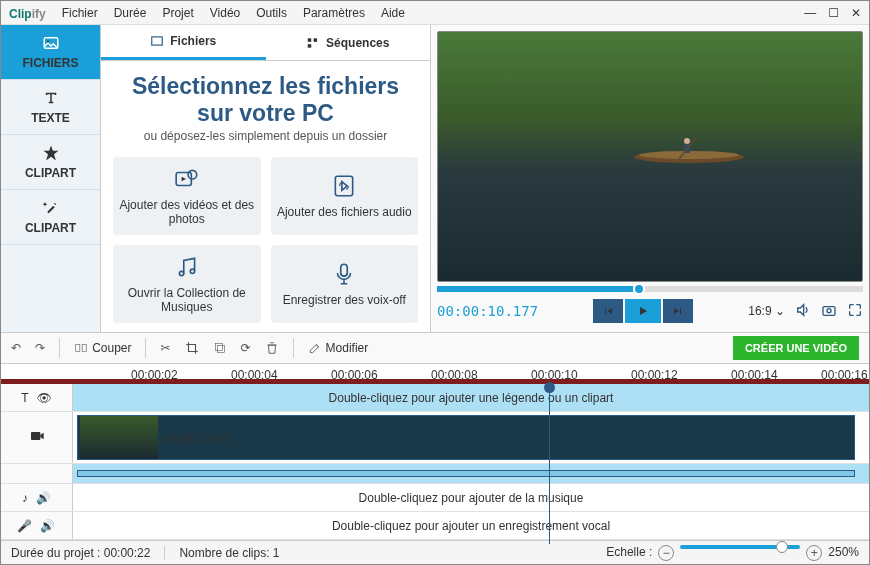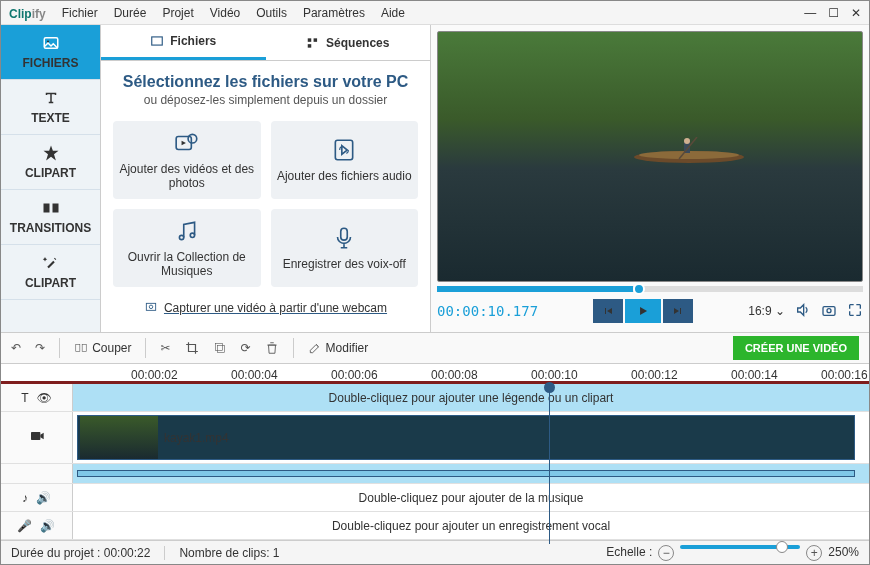--- a/index.html
+++ b/index.html
@@ -12,21 +12,21 @@
 .main{flex:1;display:flex;min-height:0}
 .sidebar{width:100px;background:#eef3f7;display:flex;flex-direction:column;border-right:1px solid #ccc}
 .sidebar .tab{height:55px;display:flex;flex-direction:column;align-items:center;justify-content:center;gap:4px;font-size:10px;font-weight:bold;color:#2d5a84;cursor:pointer;border-bottom:1px solid #d5e0ea}
 .sidebar .tab.active{background:#1a9fd8;color:#fff}
 .sidebar .tab svg{width:18px;height:18px}
 .panel{width:330px;border-right:1px solid #ccc;display:flex;flex-direction:column;background:#fff}
 .paneltabs{height:36px;display:flex;border-bottom:1px solid #ccc}
 .paneltabs div{flex:1;display:flex;align-items:center;justify-content:center;gap:6px;font-weight:bold;color:#2d5a84;cursor:pointer}
 .paneltabs div.active{border-bottom:3px solid #1a9fd8}
 .panelbody{flex:1;padding:12px;text-align:center;overflow:auto}
-.panelbody h2{font-size:16px;color:#2d5a84;font-weight:bold;margin-bottom:2px}
+.panelbody h2{font-size:23px;color:#2d5a84;font-weight:bold;margin-bottom:2px}
 .panelbody .sub{font-size:12px;color:#555;margin-bottom:14px}
 .grid2{display:grid;grid-template-columns:1fr 1fr;gap:10px}
 .card{background:#eef1f4;border-radius:4px;height:78px;display:flex;flex-direction:column;align-items:center;justify-content:center;gap:6px;font-size:11px;color:#2d5a84;cursor:pointer}
 .card svg{width:26px;height:26px}
 .webcam{margin-top:14px;font-size:11px;text-decoration:underline;color:#2d5a84;cursor:pointer;display:inline-flex;gap:6px;align-items:center}
 .preview{flex:1;display:flex;flex-direction:column;background:#fafafa;padding:6px}
 .video{flex:1;background:linear-gradient(#4a7a3a 0%,#3a5a2a 35%,#2a3a3e 55%,#1a2a30 100%);border:1px solid #888;position:relative;border-radius:2px}
 .canoe{position:absolute;left:45%;top:42%;width:120px;height:28px}
 .progress{height:6px;background:#ddd;margin-top:4px;position:relative}
 .progress .fill{position:absolute;left:0;top:0;bottom:0;width:46%;background:#1a9fd8}
@@ -35,21 +35,21 @@
 .time{color:#1a9fd8;font-size:14px;font-family:monospace}
 .playgrp{display:flex;gap:2px;margin-left:auto;margin-right:auto}
 .pbtn{width:30px;height:24px;background:#2d5a84;display:flex;align-items:center;justify-content:center;color:#fff;cursor:pointer}
 .pbtn.play{width:36px;background:#1a9fd8}
 .rctrl{display:flex;gap:10px;align-items:center;color:#2d5a84}
 .toolbar{height:32px;border-top:1px solid #ccc;border-bottom:1px solid #ccc;display:flex;align-items:center;padding:0 10px;gap:14px;background:#f9f9f9}
 .toolbar .sep{width:1px;height:20px;background:#ccc}
 .toolbar .tbtn{display:flex;align-items:center;gap:4px;color:#555;cursor:pointer}
 .create{margin-left:auto;background:#2cb52c;color:#fff;padding:6px 12px;font-weight:bold;font-size:11px;cursor:pointer}
 .timeline{flex:0 0 auto;display:flex;flex-direction:column;background:#fff}
-.ruler{height:20px;display:flex;border-bottom:3px solid #7f1d1d;font-size:9px;color:#666;position:relative;padding-left:44px}
+.ruler{height:20px;display:flex;border-bottom:5px solid #7f1d1d;font-size:9px;color:#666;position:relative;padding-left:44px}
 .ruler span{position:absolute;top:4px}
 .playhead{position:absolute;left:548px;top:0;width:1px;height:160px;background:#2d5a84;z-index:5}
 .playhead::before{content:"";position:absolute;top:-2px;left:-5px;width:11px;height:11px;background:#2d5a84;border-radius:50%}
 .tracks{position:relative}
 .track{height:28px;display:flex;border-bottom:1px solid #e0e0e0}
 .track.tall{height:52px}
 .thead{width:72px;display:flex;align-items:center;justify-content:center;gap:8px;border-right:1px solid #ccc;background:#fafafa;color:#888}
 .tbody{flex:1;position:relative;display:flex;align-items:center;justify-content:center;font-size:10px;color:#888}
 .tbody.blue{background:#aee0f5}
 .clip{position:absolute;left:4px;top:3px;bottom:3px;width:778px;background:#1a3a4a;border:1px solid #2d5a84;display:flex;align-items:center;color:#ddd;font-size:10px;gap:6px;padding-left:2px}
@@ -99,27 +99,20 @@
         <span>TEXTE</span>
       </div>
     <div class="tab">
         <svg viewBox="0 0 24 24">
           <path d="M12 2l2.5 7H22l-6 4.5L18.5 22 12 17l-6.5 5L8 13.5 2 9h7.5z"></path>
         </svg>
         <span>CLIPART</span>
       </div>
     <div class="tab">
         <svg viewBox="0 0 24 24">
-          <rect x="2" y="6" width="8" height="12"></rect>
-          <rect x="14" y="6" width="8" height="12"></rect>
-        </svg>
-        <span>TRANSITIONS</span>
-      </div>
-    <div class="tab">
-        <svg viewBox="0 0 24 24">
           <path d="M7 17l8-8 2 2-8 8zM17 5l2 2-1 1-2-2zM4 4l1 2 2 1-2 1-1 2-1-2-2-1 2-1z"></path>
         </svg>
         <span>CLIPART</span>
       </div>
   </div>
 
   <div class="panel">
     <div class="paneltabs">
       <div class="active">
           <svg width="14" height="14" viewBox="0 0 24 24">

